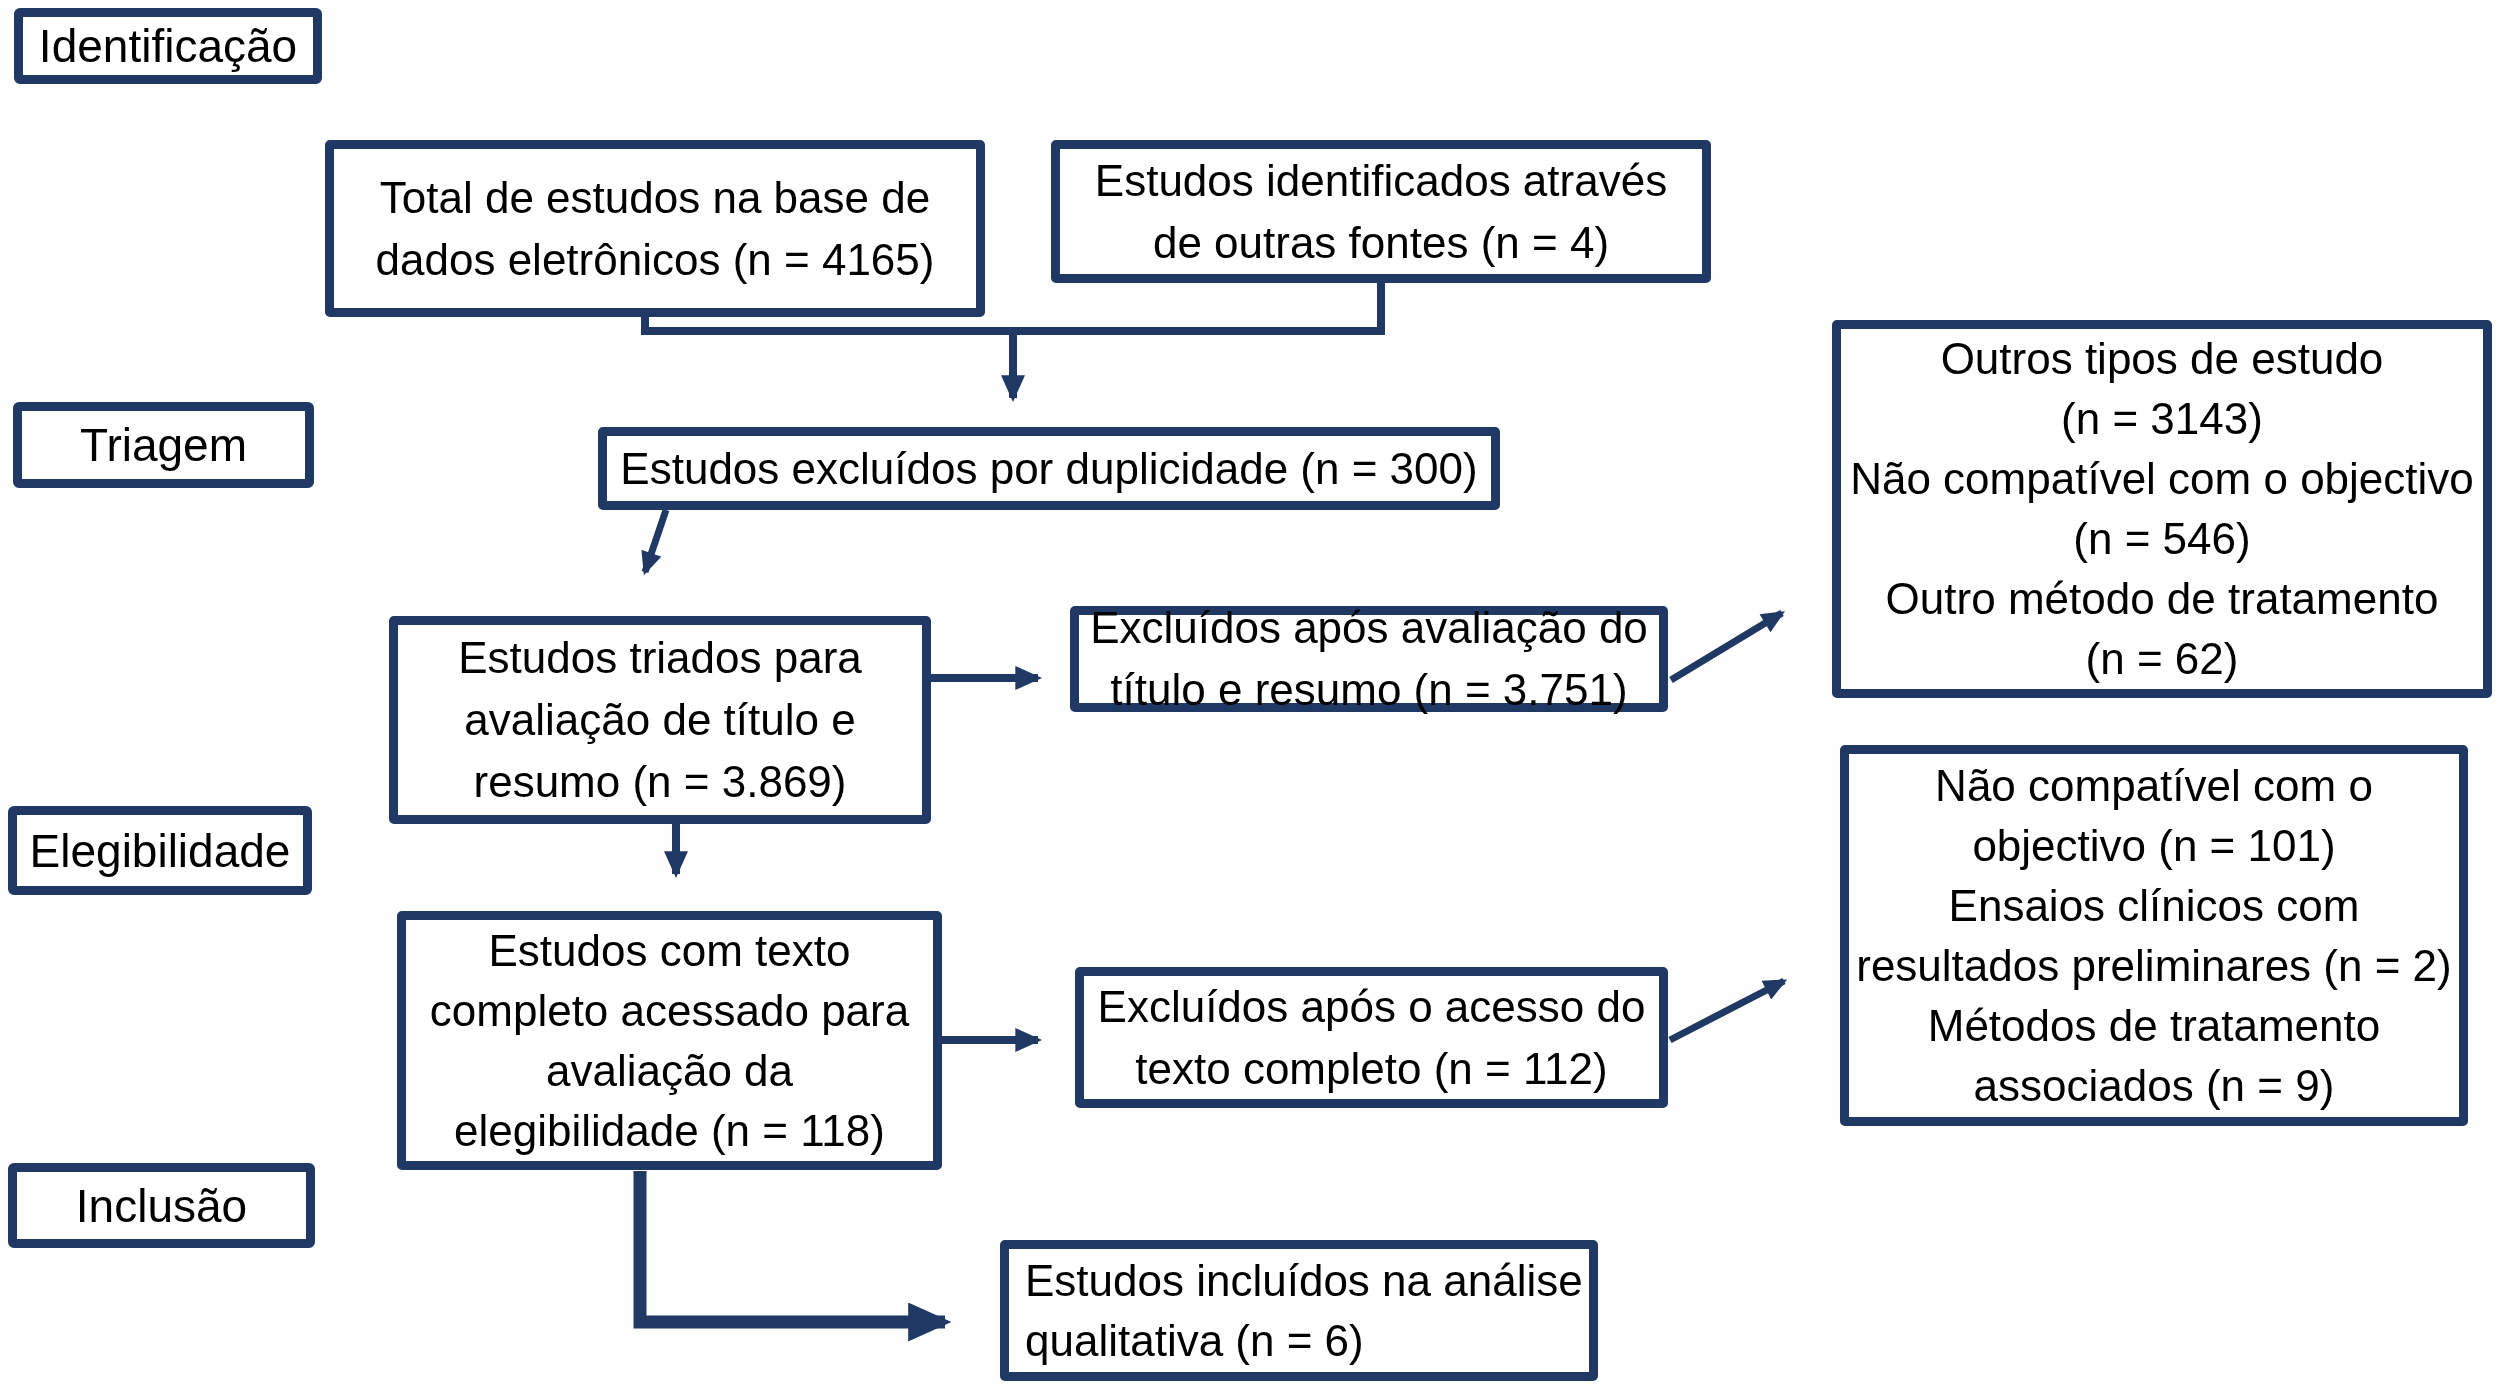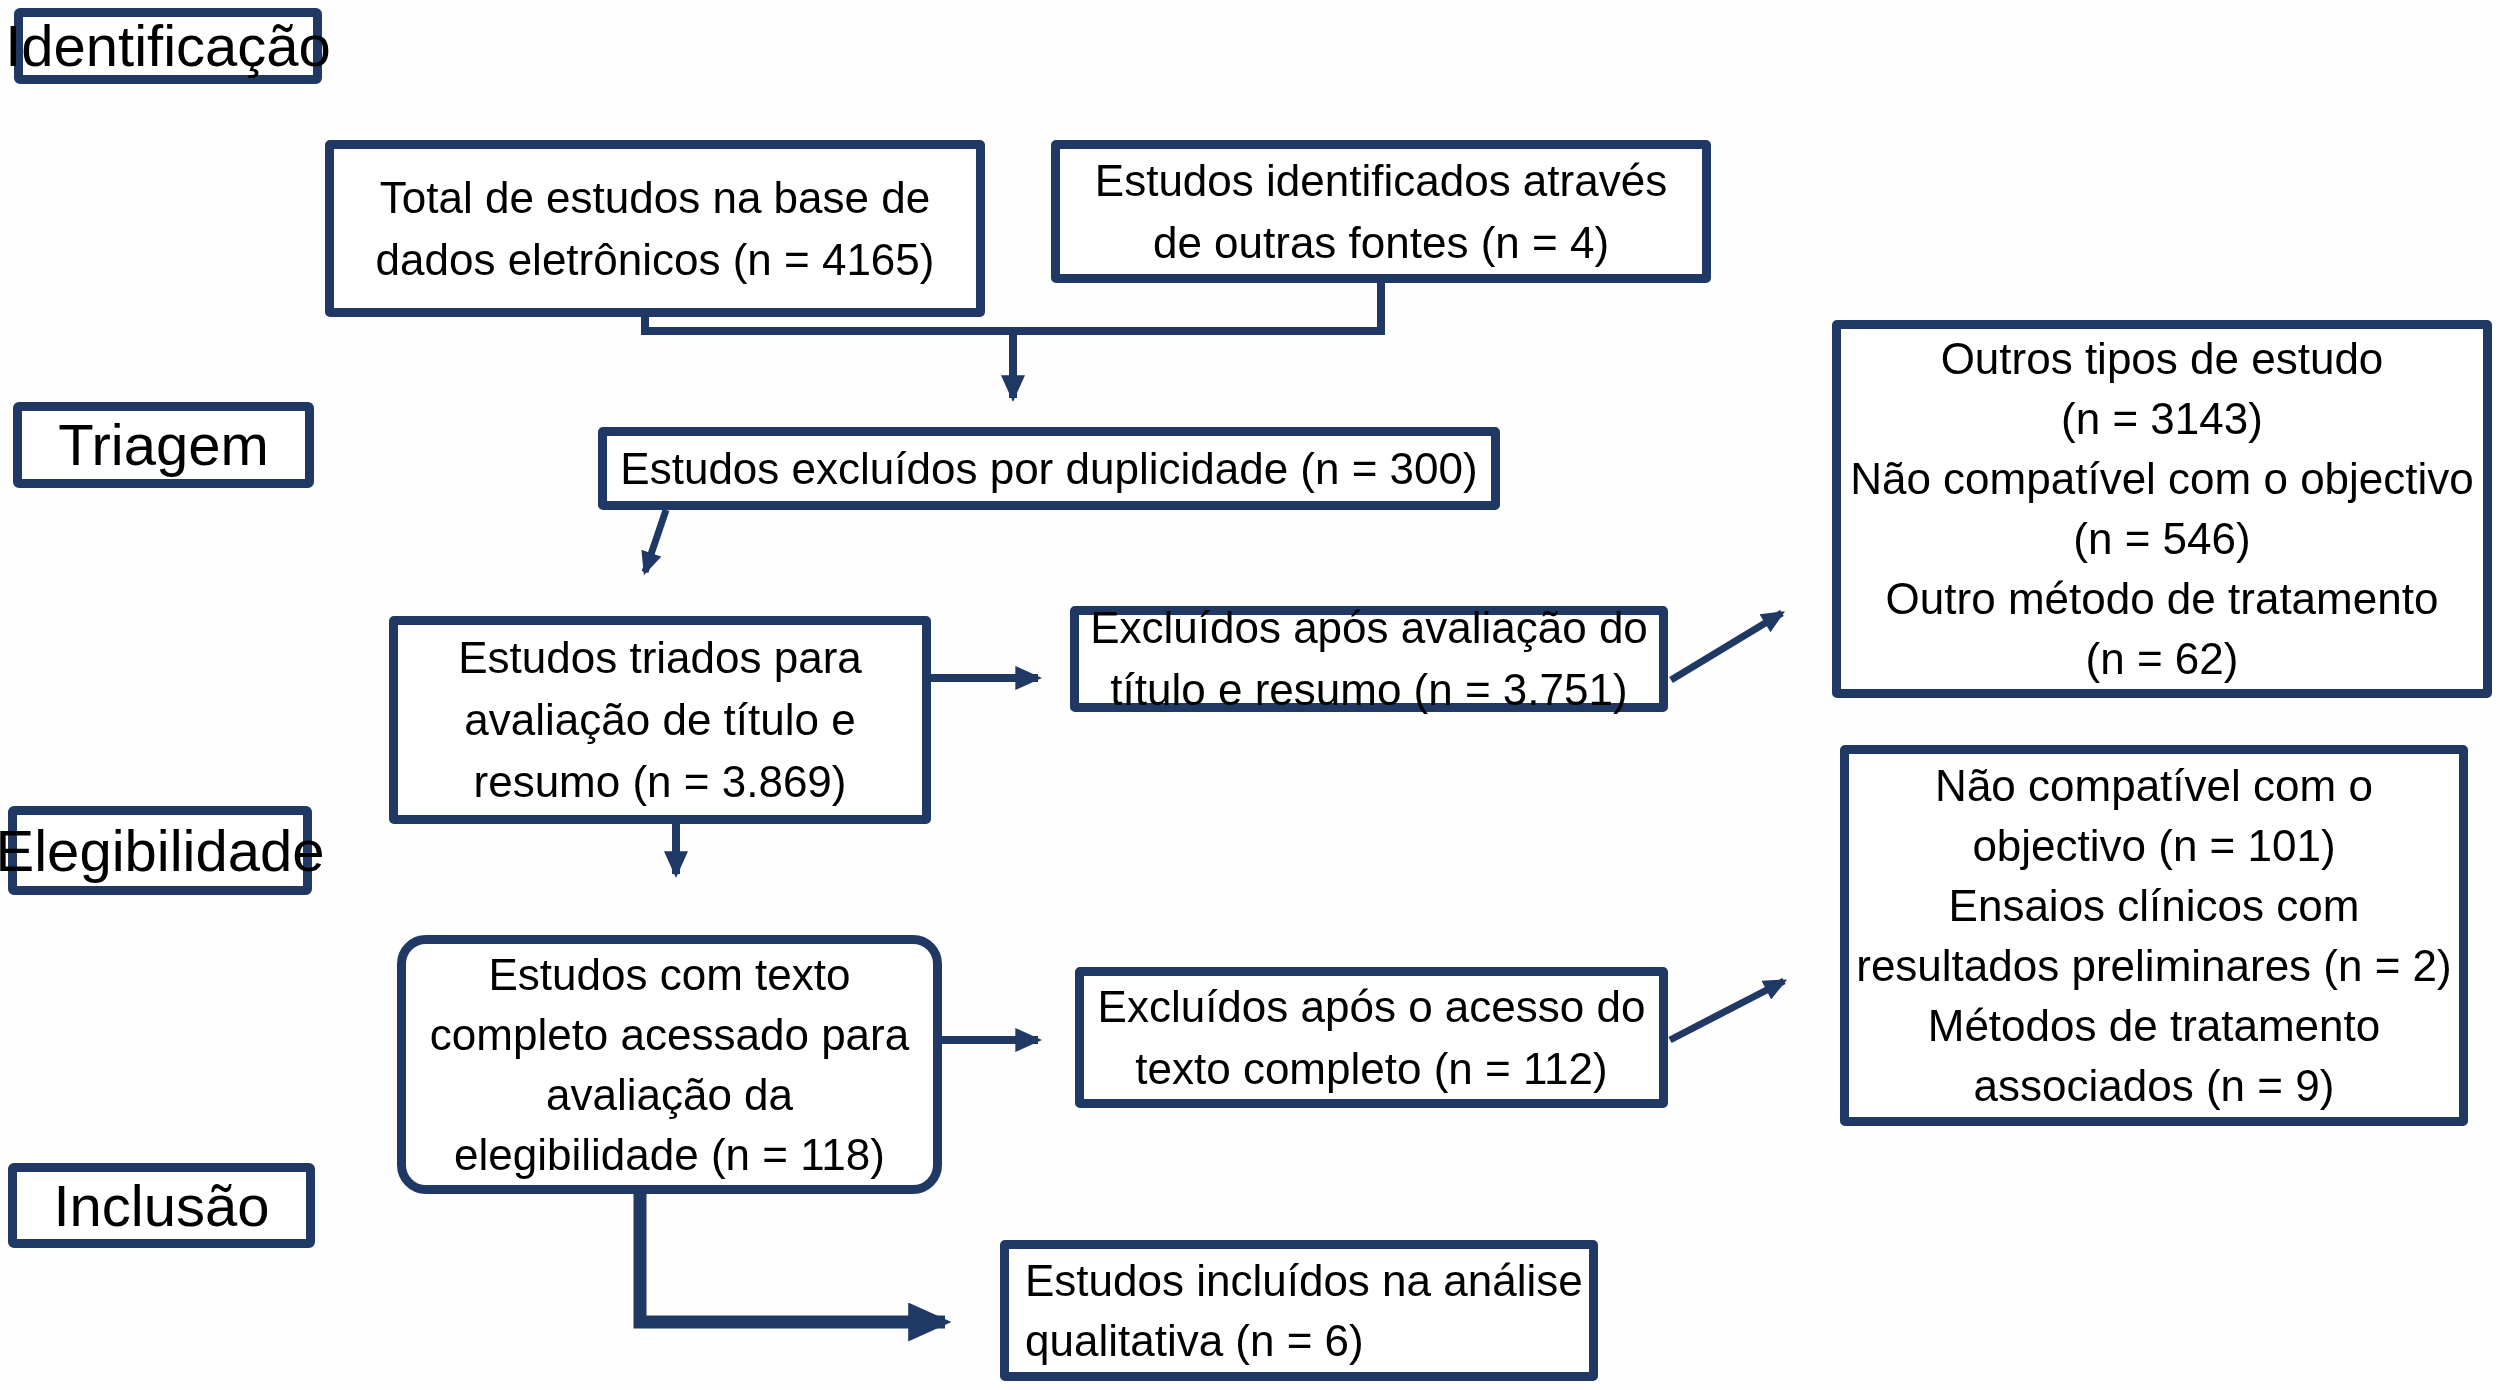--- a/index.html
+++ b/index.html
@@ -32,21 +32,21 @@
     display:flex;
     align-items:center;
     justify-content:center;
     text-align:center;
     white-space:pre-line;
     font-size:44px;
     line-height:62px;
     border-radius:5px;
   }
   .box.label{
-    font-size:58px;
+    font-size:46px;
     border-radius:6px;
   }
   .box.lh60{line-height:60px;}
   .box.leftalign{
     justify-content:flex-start;
     text-align:left;
     padding-left:16px;
     padding-right:6px;
   }
 </style>
@@ -98,21 +98,21 @@
   <div class="box" style="left:1070px;top:606px;width:598px;height:106px;">Excluídos após avaliação do
 título e resumo (n = 3.751)</div>
 
   <div class="box lh60" style="left:1832px;top:276px;width:660px;height:378px;margin-top:44px;">Outros tipos de estudo
 (n = 3143)
 Não compatível com o objectivo
 (n = 546)
 Outro método de tratamento
 (n = 62)</div>
 
-  <div class="box lh60" style="left:397px;top:935px;width:545px;height:259px;border-radius:29px;">Estudos com texto
+  <div class="box lh60" style="left:397px;top:911px;width:545px;height:259px;">Estudos com texto
 completo acessado para
 avaliação da
 elegibilidade (n = 118)</div>
 
   <div class="box" style="left:1075px;top:967px;width:593px;height:141px;">Excluídos após o acesso do
 texto completo (n = 112)</div>
 
   <div class="box lh60" style="left:1840px;top:745px;width:628px;height:381px;">Não compatível com o
 objectivo (n = 101)
 Ensaios clínicos com

